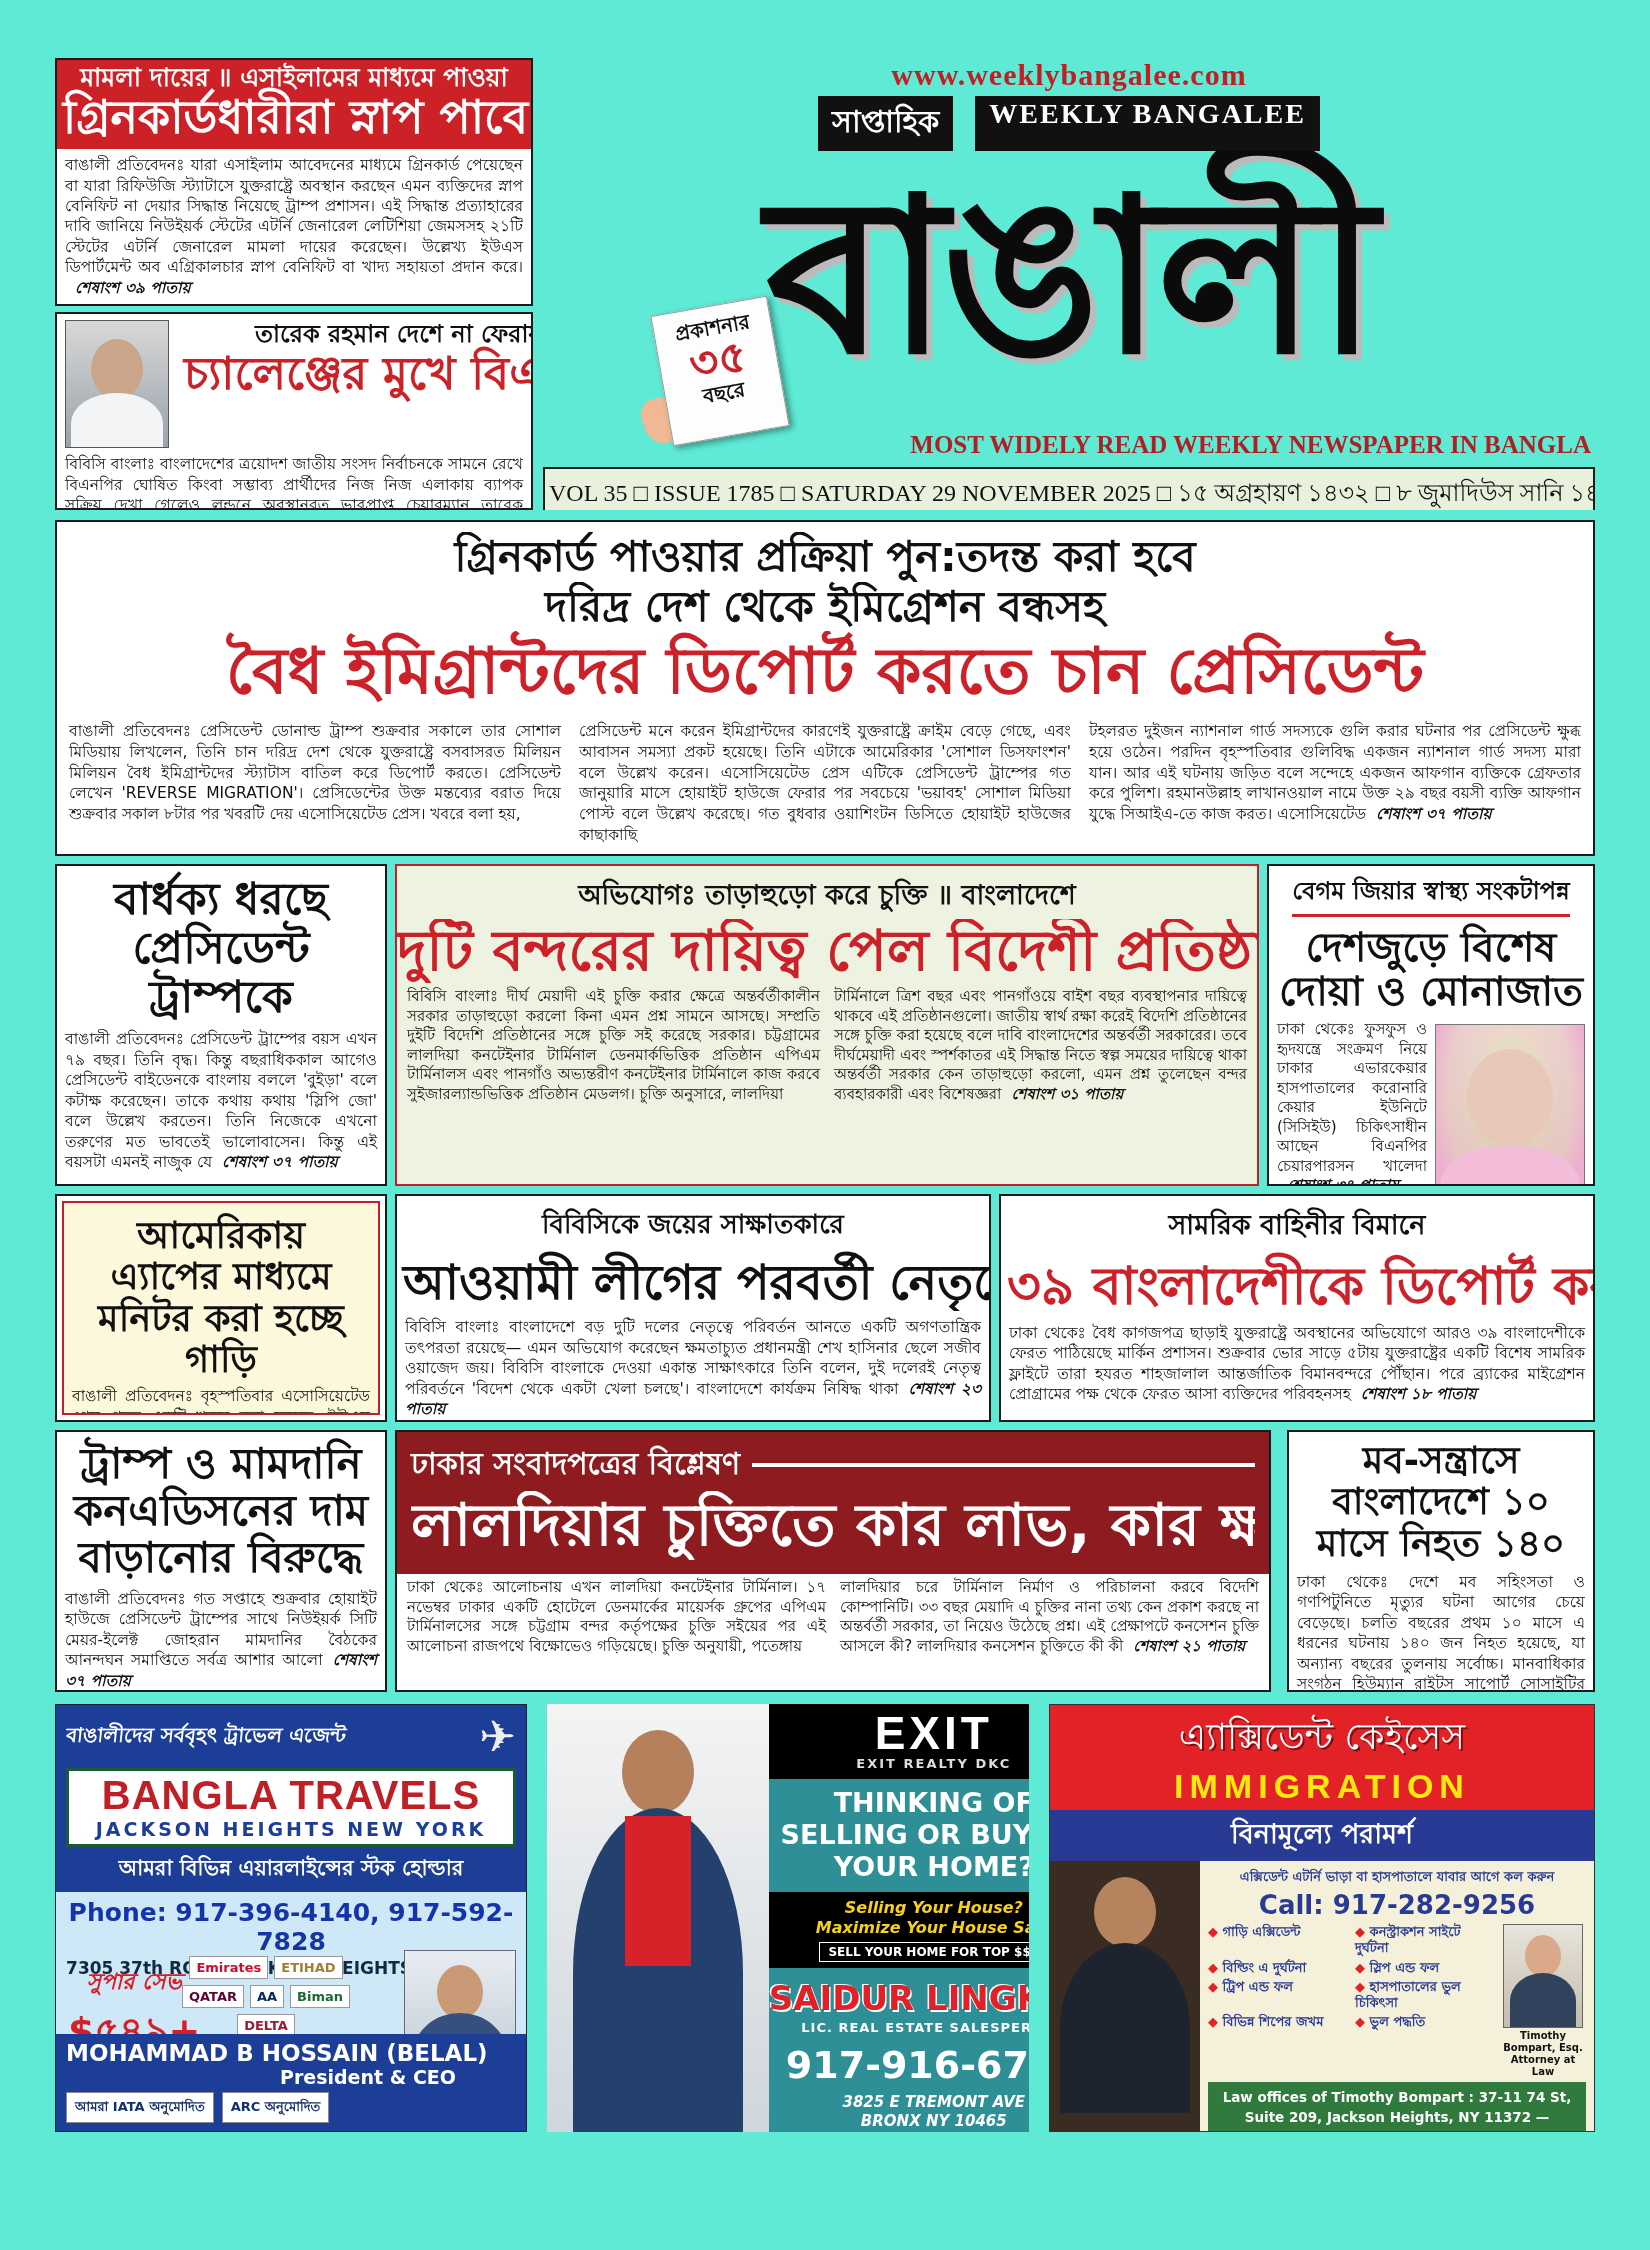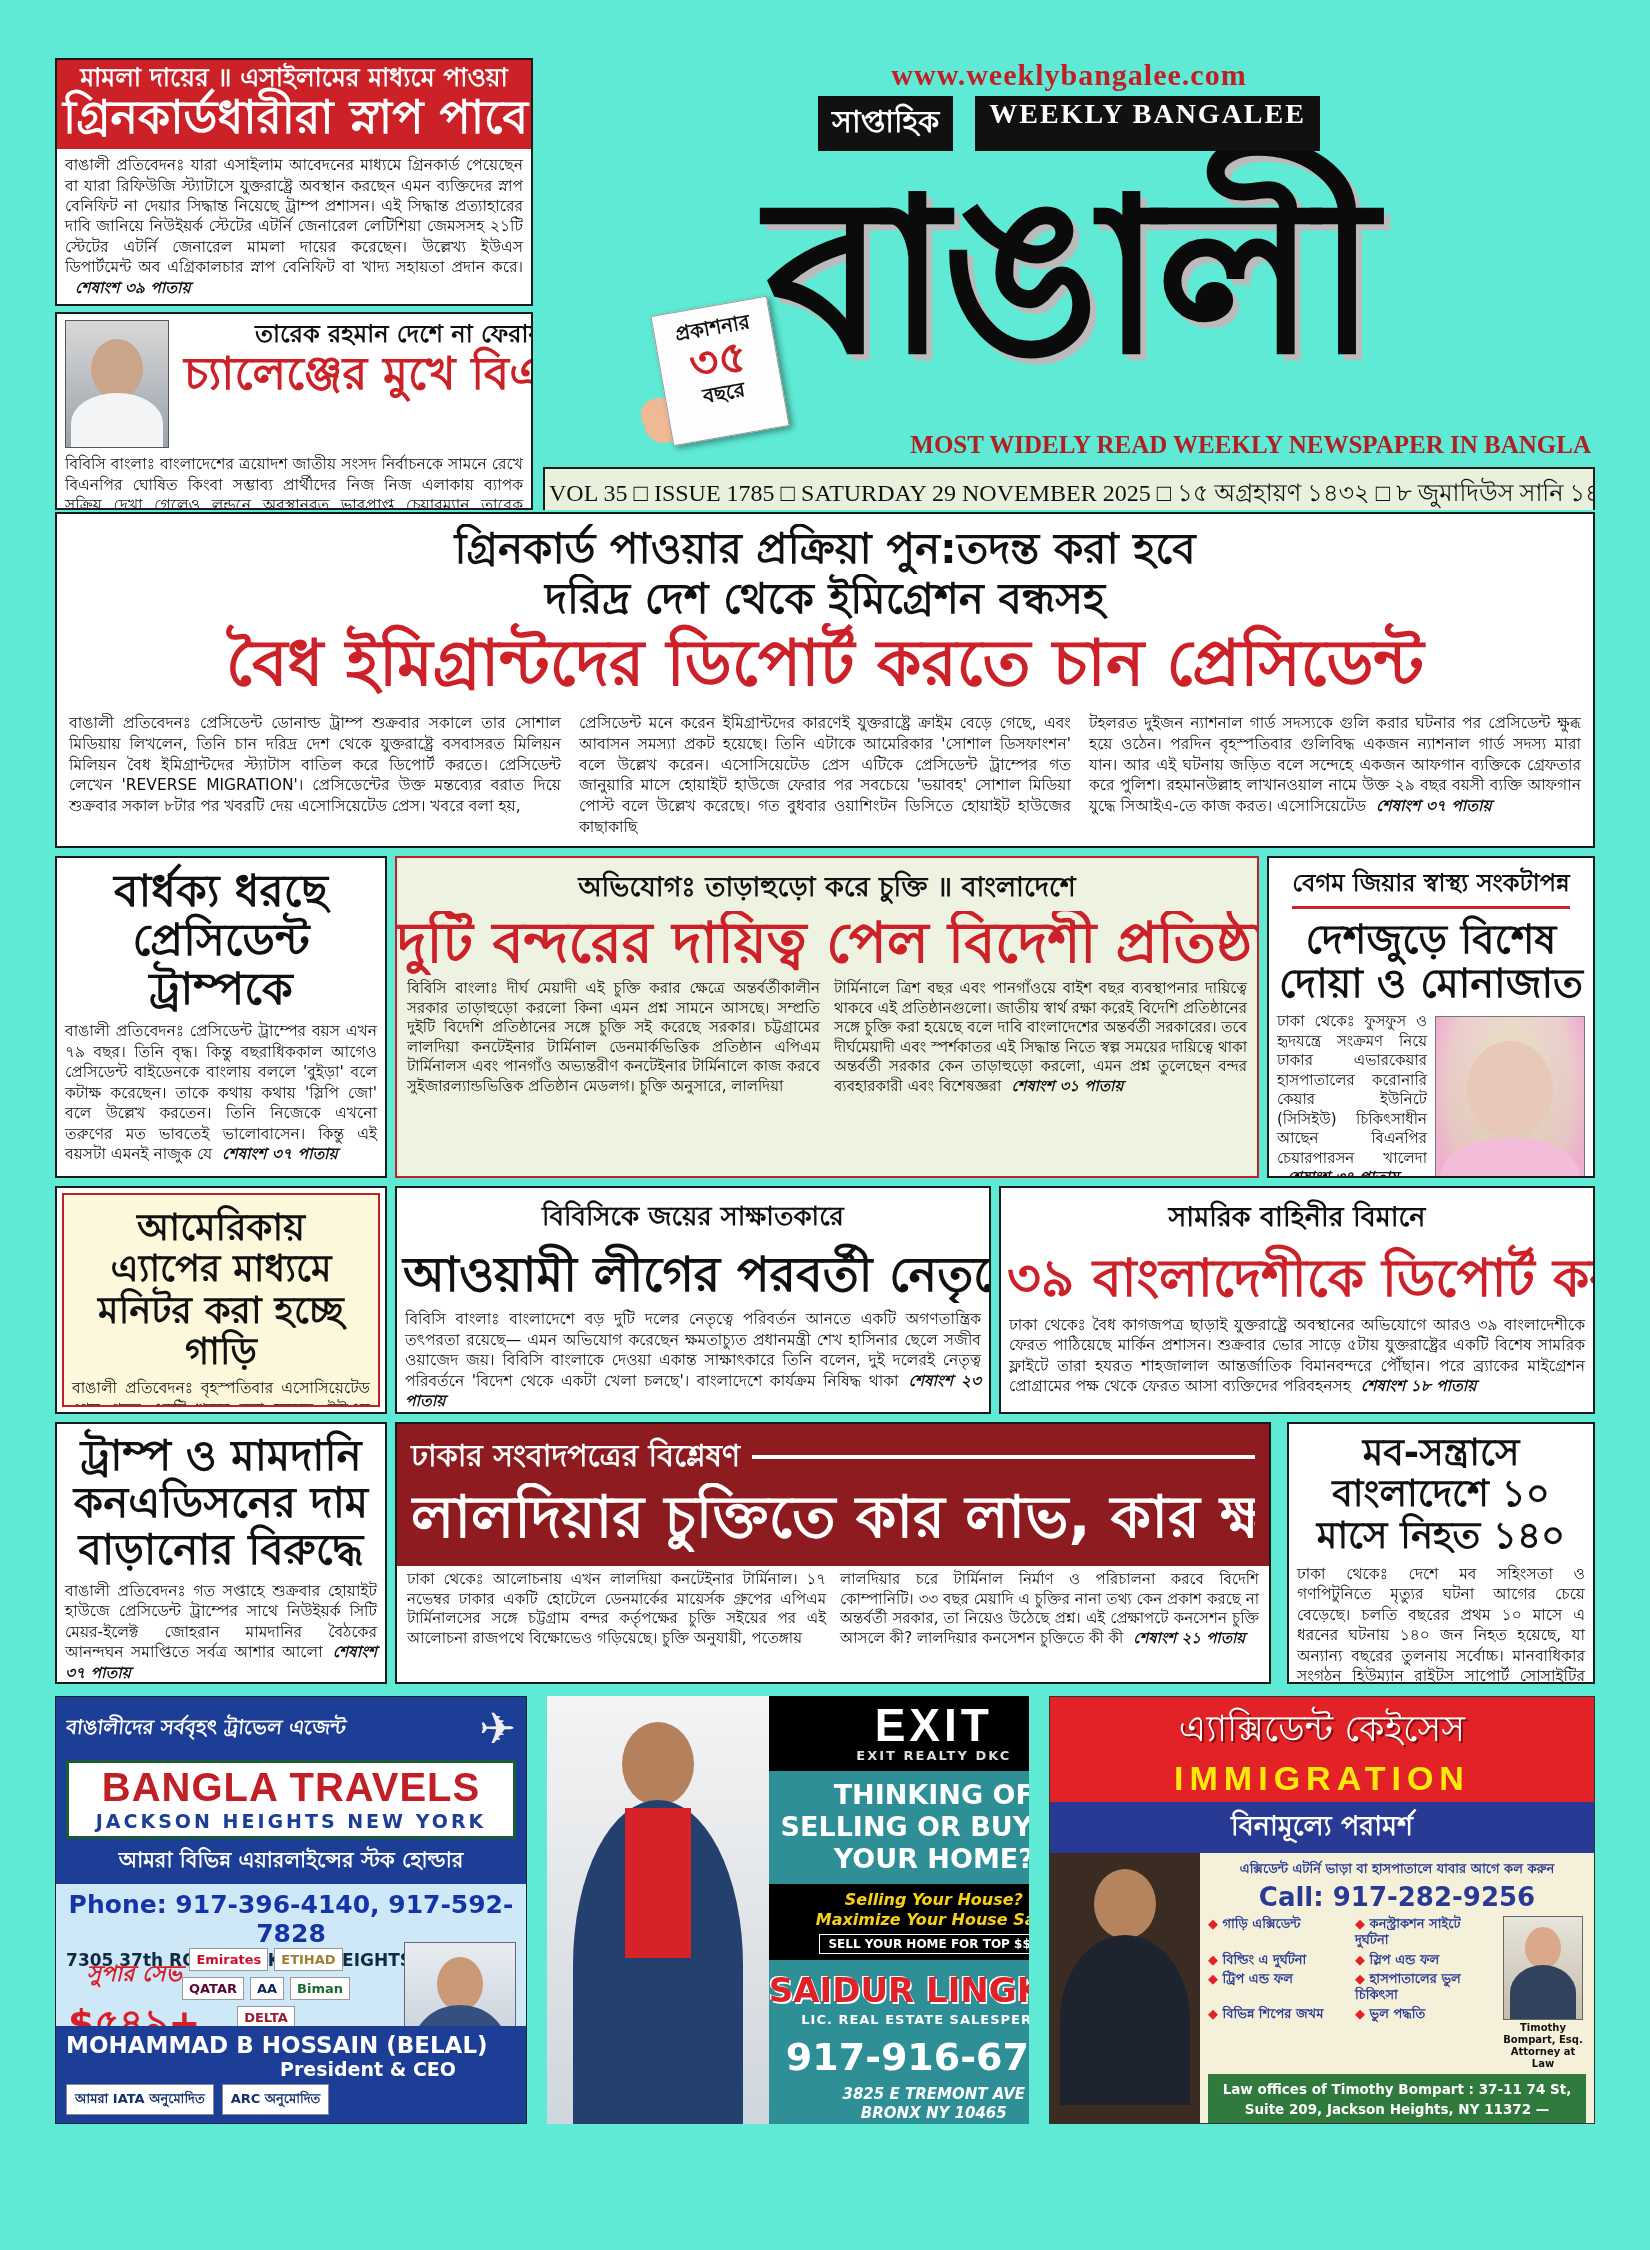--- a/index.html
+++ b/index.html
@@ -52,21 +52,21 @@
   }
   .badge-num { color:#cd2128; font-size:44px; line-height:1.0; }
   .hand { position:absolute; left:100px; bottom:-20px; width:40px; height:46px; background:#f0b995; border-radius:40% 60% 50% 50%; transform:rotate(-18deg); }
   .mast-tagline { text-align:right; color:#b01f24; font-family:"Liberation Serif", serif; font-weight:bold; font-size:25px; padding-right:4px; margin-top:8px; }
   .dateline {
     margin-top:8px; background:#e9f0dc; border:2px solid #1a1a1a; text-align:center;
     font-family:"Liberation Serif", serif; font-size:24px; padding:5px 4px; white-space:nowrap; overflow:hidden;
   }
 
   
-  .lead { margin-top:2px; padding:10px 12px 8px; }
+  .lead { margin-top:10px; padding:10px 12px 8px; }
   .deck { text-align:center; font-size:42px; font-weight:bold; line-height:1.18; white-space:nowrap; overflow:hidden; }
   .lead-headline { text-align:center; color:#cc2129; font-size:64px; font-weight:bold; line-height:1.25; white-space:nowrap; overflow:hidden; }
   .lead-cols { display:flex; gap:18px; margin-top:10px; }
   .lead-cols p { flex:1; font-size:15.5px; line-height:1.34; text-align:justify; }
 
   
   .st-head { text-align:center; font-weight:bold; line-height:1.12; padding:8px 6px 2px; }
   .green-box { background:#eef3e1; border:2px solid #c02026; }
   .yellow-inner { background:#fdf7dc; border:2.5px solid #c02026; height:100%; padding:4px 8px; overflow:hidden; }
   .two-col { display:flex; gap:14px; padding:4px 10px 8px; }

